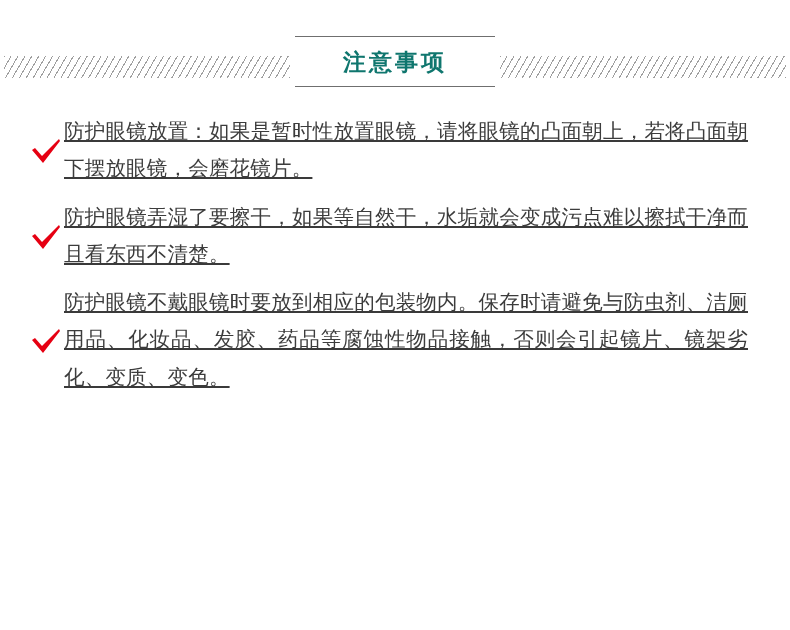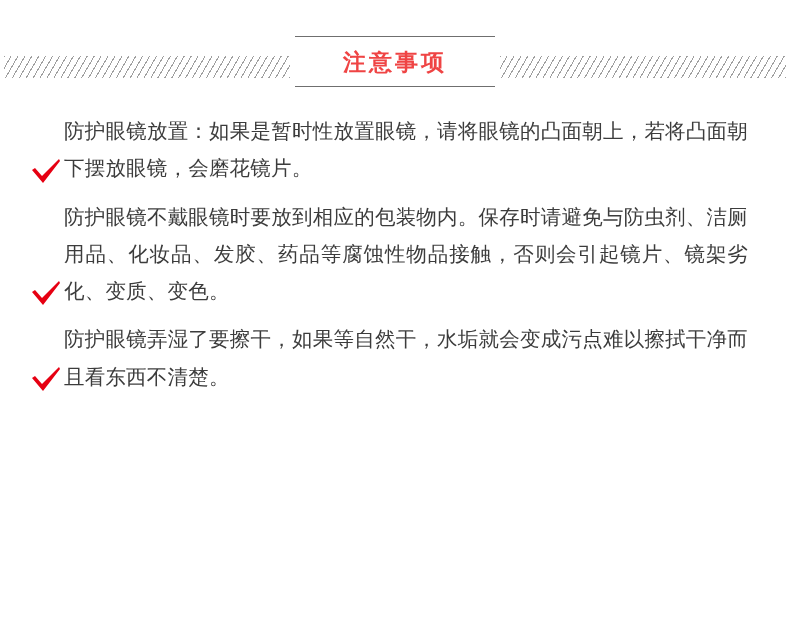--- a/index.html
+++ b/index.html
@@ -57,34 +57,35 @@
     height: 1px;
     background: #6f6f6f;
     width: 200px;
     margin: 0 auto;
   }
   .title-rule.top { margin-bottom: 14px; }
   .title-rule.bottom { margin-top: 12px; }
   .title-text {
     font-size: 23px;
     letter-spacing: 3px;
-    color: #ef4444;
+    color: #0f766e;
     font-weight: 700;
     line-height: 1;
     white-space: nowrap;
   }
 
   
   .content {
     padding: 2px 42px 0 30px;
   }
   .item {
     display: flex;
-    align-items: flex-end;
+    align-items: center;
     margin-bottom: 11px;
+    text-decoration: underline;
   }
   .check {
     flex: 0 0 auto;
     width: 32px;
     height: 30px;
     margin-top: 6px;
     margin-right: 2px;
   }
   .check svg { display: block; }
   .item-text {
@@ -123,26 +124,26 @@
       <div class="item-text">防护眼镜放置：如果是暂时性放置眼镜，请将眼镜的凸面朝上，若将凸面朝下摆放眼镜，会磨花镜片。</div>
     </div>
 
 
     <div class="item">
       <span class="check">
         <svg width="32" height="30" viewBox="0 0 32 30">
           <path d="M2 13 L5 11 L12 19 L29 2 L30 4 L13 26 Z" fill="#e60012"></path>
         </svg>
       </span>
-      <div class="item-text">防护眼镜不戴眼镜时要放到相应的包装物内。保存时请避免与防虫剂、洁厕用品、化妆品、发胶、药品等腐蚀性物品接触，否则会引起镜片、镜架劣化、变质、变色。</div>
+      <div class="item-text">防护眼镜弄湿了要擦干，如果等自然干，水垢就会变成污点难以擦拭干净而且看东西不清楚。</div>
     </div>
 
     <div class="item">
       <span class="check">
         <svg width="32" height="30" viewBox="0 0 32 30">
           <path d="M2 13 L5 11 L12 19 L29 2 L30 4 L13 26 Z" fill="#e60012"></path>
         </svg>
       </span>
-      <div class="item-text">防护眼镜弄湿了要擦干，如果等自然干，水垢就会变成污点难以擦拭干净而且看东西不清楚。</div>
+      <div class="item-text">防护眼镜不戴眼镜时要放到相应的包装物内。保存时请避免与防虫剂、洁厕用品、化妆品、发胶、药品等腐蚀性物品接触，否则会引起镜片、镜架劣化、变质、变色。</div>
     </div>
 
   </div>
 </div>
 
 </body></html>

